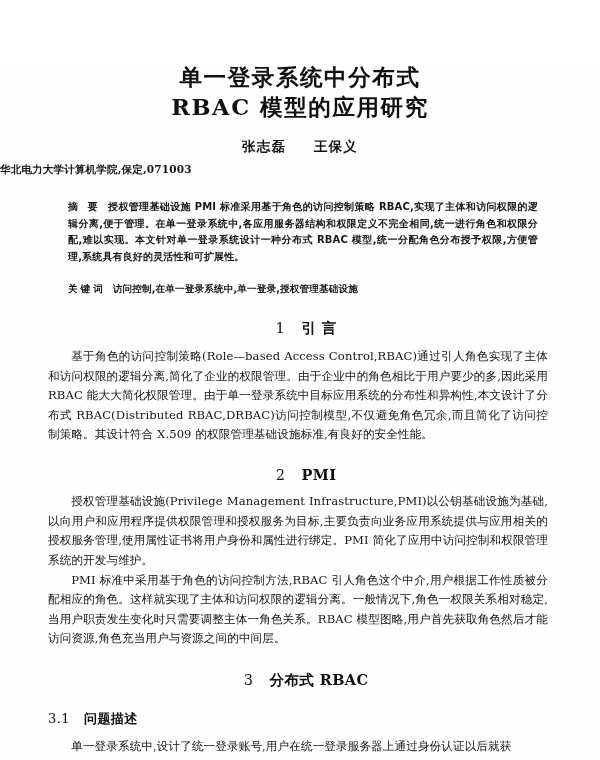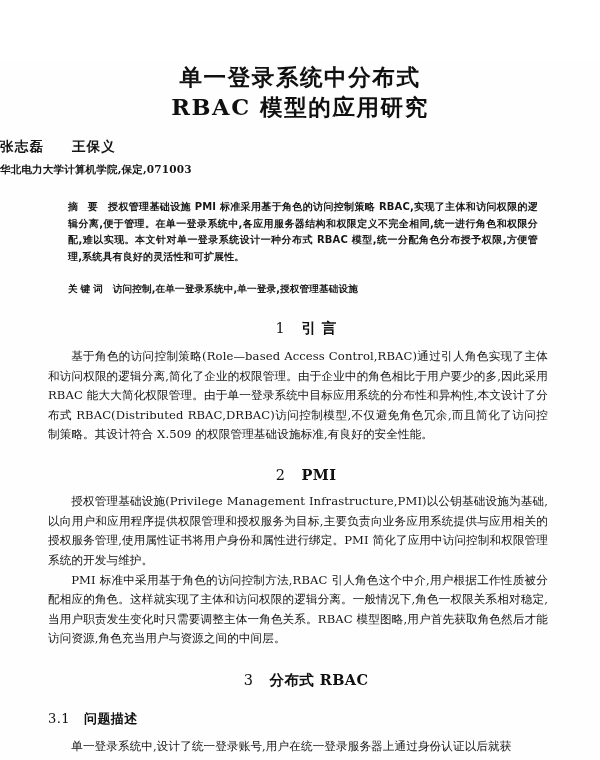--- a/index.html
+++ b/index.html
@@ -33,20 +33,21 @@
     font-family: "DejaVu Serif", "Liberation Serif", serif;
     font-weight: bold;
     font-size: 22.5px;
     letter-spacing: 1.6px;
     line-height: 30px;
     color: #101010;
   }
 
   .authors {
     margin-top: 16px;
+    text-align: center;
     font-family: "DejaVu Serif", "Liberation Serif", serif;
     font-weight: bold;
     font-size: 13.5px;
     letter-spacing: 1.2px;
     color: #141414;
   }
   .author-gap {
     display: inline-block;
     width: 16px;
   }

